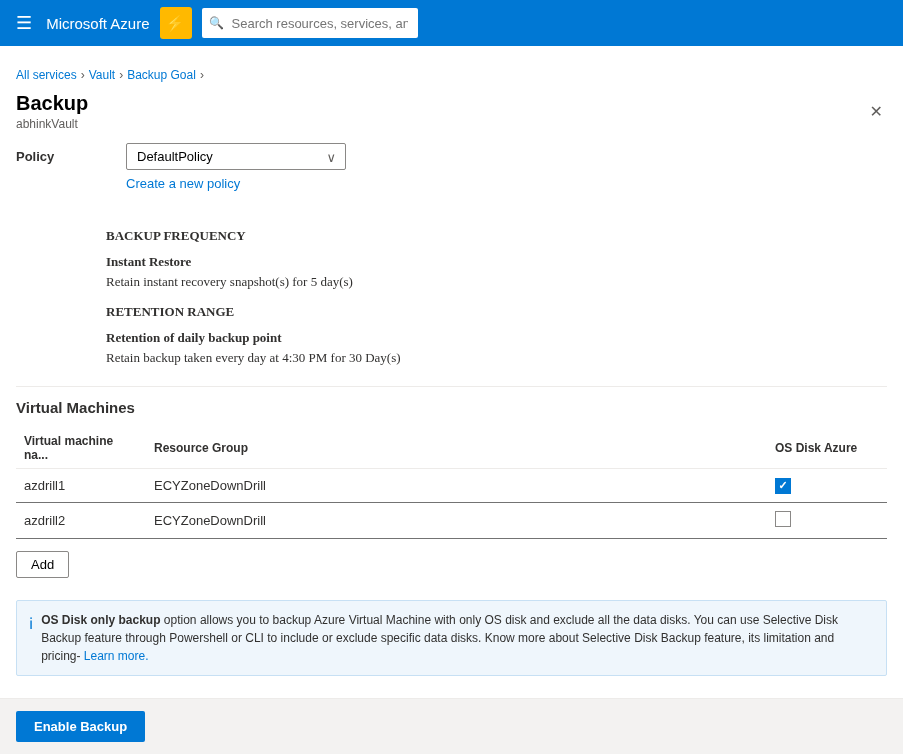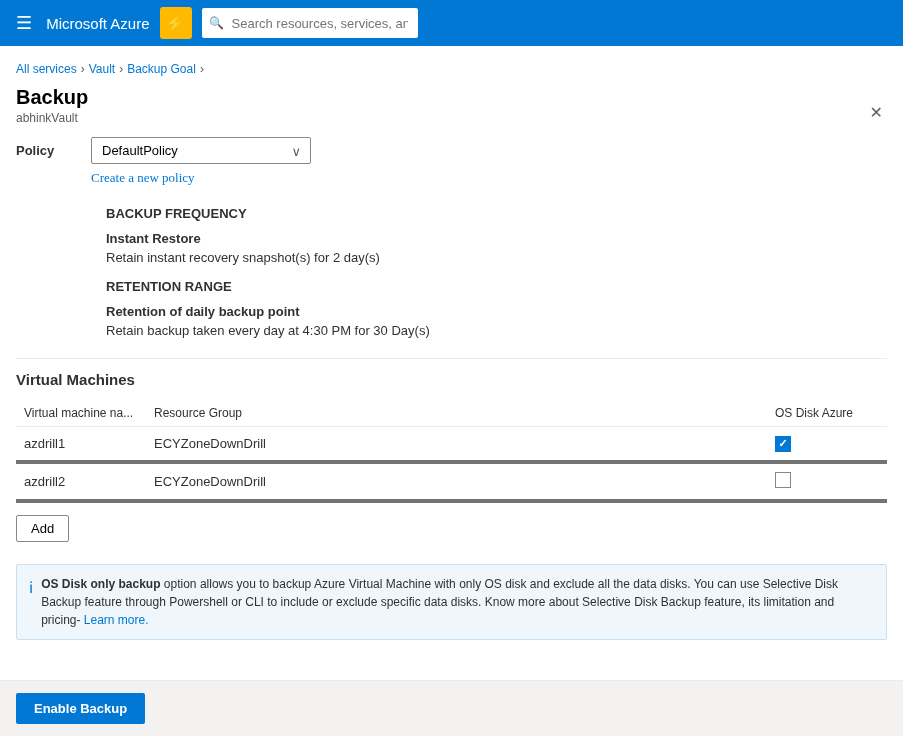--- a/index.html
+++ b/index.html
@@ -60,39 +60,39 @@
       left: 8px;
       top: 50%;
       transform: translateY(-50%);
       font-size: 12px;
       color: #605e5c;
       pointer-events: none;
     }
 
     
     .breadcrumb {
-      padding: 16px 16px 6px 16px;
+      padding: 22px 16px 6px 16px;
       display: flex;
       align-items: center;
       gap: 4px;
       font-size: 12px;
       color: #0078d4;
     }
     .breadcrumb a {
       color: #0078d4;
       text-decoration: none;
       cursor: pointer;
     }
     .breadcrumb-sep { color: #605e5c; font-size: 12px; }
 
     
     .page-header {
       padding: 4px 16px 12px 16px;
       display: flex;
-      align-items: flex-end;
+      align-items: center;
       justify-content: space-between;
       gap: 11px;
     }
     .page-title { font-size: 20px; font-weight: 600; color: #000; }
     .page-subtitle { font-size: 12px; color: #605e5c; margin-top: 2px; }
     .close-btn {
       cursor: pointer;
       font-size: 16px;
       color: #605e5c;
       padding: 4px;
@@ -101,22 +101,22 @@
 
     
     .content {
       padding: 0 16px 16px 16px;
     }
 
     
     .policy-row {
       display: flex;
       align-items: flex-start;
-      margin-bottom: 20px;
-      gap: 25px;
+      margin-bottom: 37px;
+      gap: 60px;
     }
     .policy-label {
       font-weight: 600;
       font-size: 13px;
       padding-top: 6px;
       min-width: 50px;
     }
     .policy-right { display: flex; flex-direction: column; gap: 6px; }
     .policy-select-wrap {
       position: relative;
@@ -141,27 +141,27 @@
       top: 50%;
       transform: translateY(-50%);
       pointer-events: none;
       color: #605e5c;
     }
     .create-policy-link {
       color: #0078d4;
       text-decoration: none;
       font-size: 13px;
       cursor: pointer;
-      font-family: Liberation Serif, serif;
     }
 
     
     .policy-details {
       margin-left: 90px;
       margin-bottom: 20px;
+      font-family: Liberation Serif, serif;
     }
     .policy-section-title {
       font-weight: 700;
       font-size: 13px;
       margin-bottom: 4px;
       margin-top: 14px;
     }
     .policy-section-text {
       font-size: 13px;
       color: #323130;
@@ -183,29 +183,29 @@
     }
 
     
     .vm-table {
       width: 100%;
       border-collapse: collapse;
       margin-bottom: 12px;
     }
     .vm-table th {
       text-align: left;
-      font-weight: 400;
+      font-weight: 700;
       font-size: 12px;
       color: #323130;
       border-bottom: 1px solid #edebe9;
       padding: 6px 8px;
     }
     .vm-table td {
       padding: 8px 8px;
-      border-bottom: 4px solid #737373;
+      border-bottom: 1px solid #737373;
       font-size: 13px;
     }
     .vm-table .col-name { width: 130px; }
     .vm-table .col-rg { width: auto; }
     .vm-table .col-os { width: 120px; text-align: left; }
 
     
     .checkbox-checked {
       width: 16px;
       height: 16px;
@@ -263,21 +263,21 @@
     .info-text b { font-weight: 600; }
     .info-link {
       color: #0078d4;
       text-decoration: none;
       cursor: pointer;
     }
 
     
     .bottom-bar {
       position: fixed;
-      bottom: 18px;
+      bottom: 0;
       left: 0;
       right: 0;
       background: #f3f2f1;
       border-top: 1px solid #edebe9;
       padding: 12px 16px;
       display: flex;
       align-items: center;
     }
     .enable-backup-btn {
       background: #0078d4;
@@ -338,21 +338,21 @@
         </select>
       </div>
       <a class="create-policy-link">Create a new policy</a>
     </div>
   </div>
 
   <div class="policy-details">
     <div class="policy-section-title">BACKUP FREQUENCY</div>
 
     <div class="policy-subsection-title">Instant Restore</div>
-    <div class="policy-section-text">Retain instant recovery snapshot(s) for 2 day(s)</div>
+    <div class="policy-section-text">Retain instant recovery snapshot(s) for 5 day(s)</div>
 
     <div class="policy-section-title">RETENTION RANGE</div>
     <div class="policy-subsection-title">Retention of daily backup point</div>
     <div class="policy-section-text">Retain backup taken every day at 4:30 PM for 30 Day(s)</div>
   </div>
 
   <hr class="divider">
 
   <div class="vm-section">
     <div class="vm-section-title">Virtual Machines</div>

